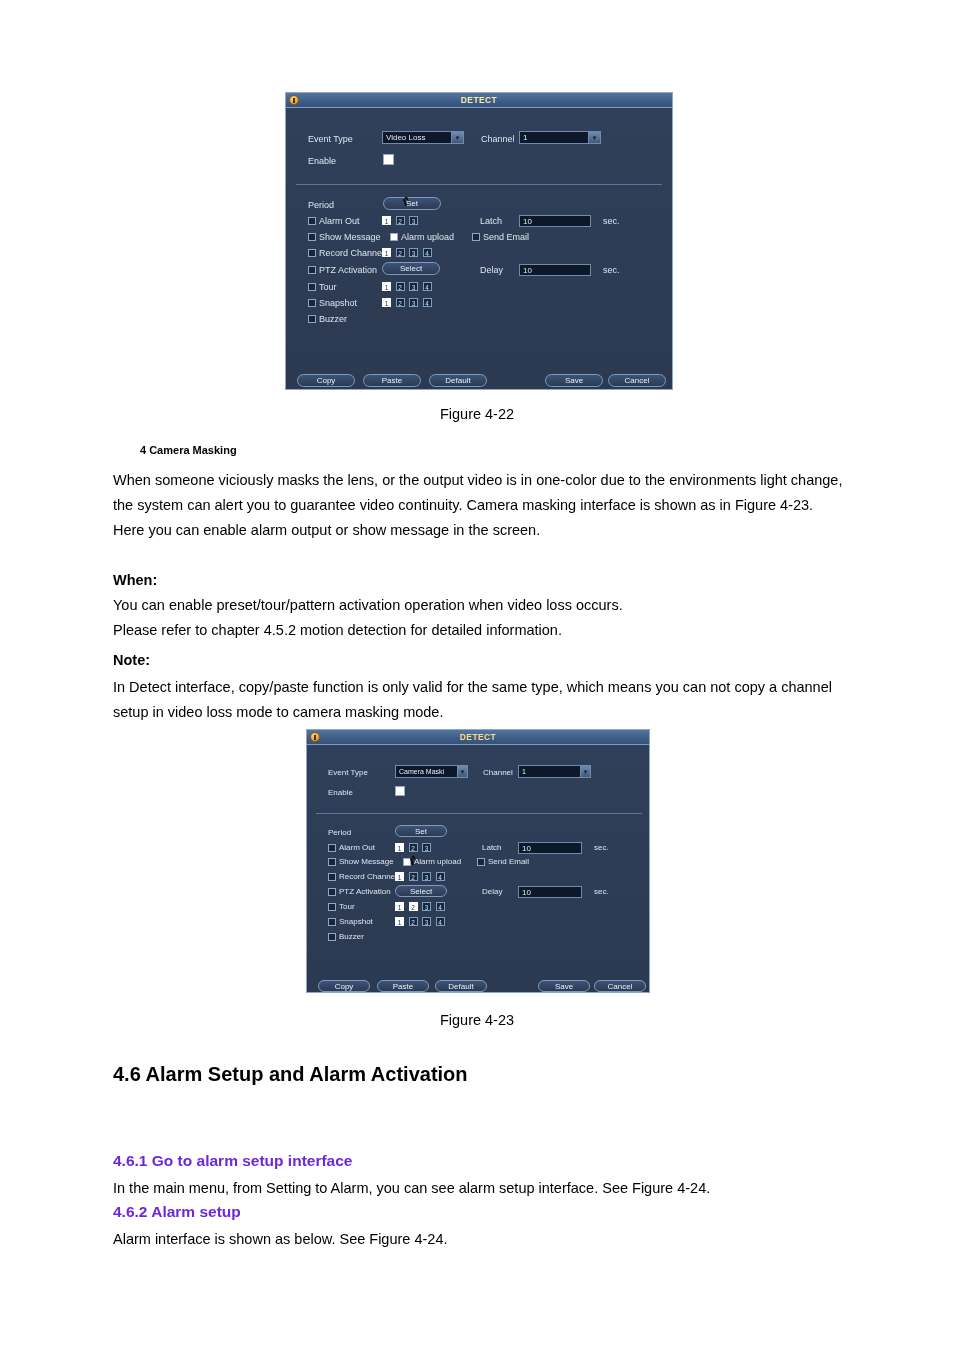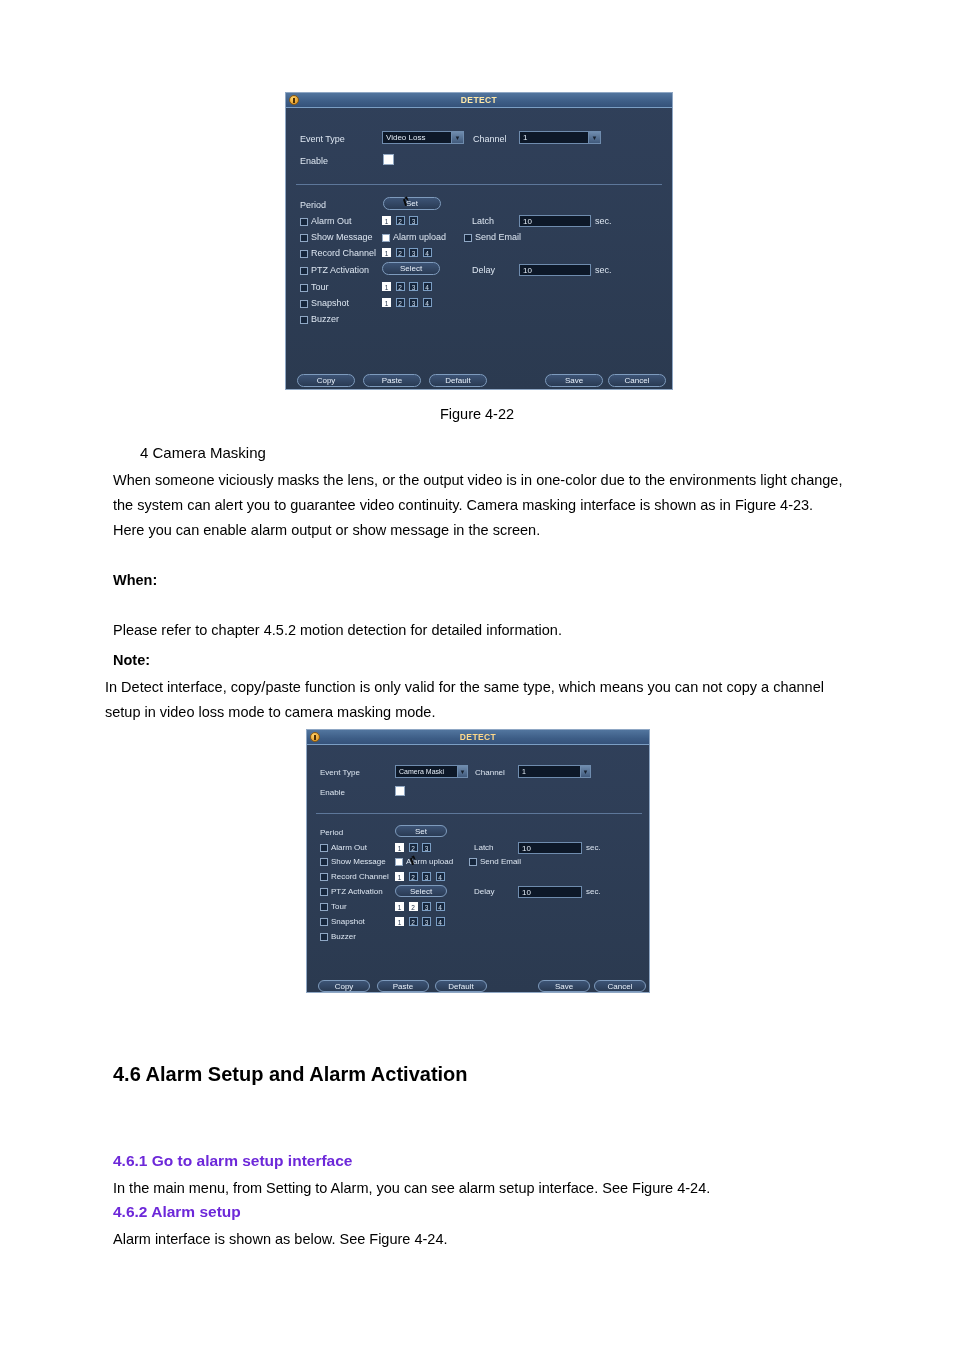--- a/index.html
+++ b/index.html
@@ -81,21 +81,21 @@
     width: 2px;
     height: 5px;
     background: #4a2e04;
   }
   .dlg-body {
     position: relative;
     width: 100%;
     height: calc(100% - 14px);
   }
 
-  .row { position: absolute; display: flex; align-items: flex-end; }
+  .row { position: absolute; display: flex; align-items: center; margin-left: 8px; }
   .lbl { color: #dde6f1; white-space: nowrap; }
 
   .select {
     background: #0d1828;
     border: 1px solid #6f8cae;
     color: #e3ecf6;
     height: 13px;
     display: flex;
     align-items: center;
     padding-left: 3px;
@@ -230,22 +230,22 @@
     color: #000;
   }
   .h3 {
     position: absolute;
     font-size: 15.5px;
     font-weight: bold;
     color: #6d28d9;
   }
   .heading-sub {
     position: absolute;
-    font-size: 15px;
-    font-weight: normal;
+    font-size: 11px;
+    font-weight: bold;
   }
 </style>
 </head>
 <body>
 
 <div class="page">
 
   <div class="dialog fig22">
     <div class="titlebar">
       <span class="win-icon"></span>
@@ -389,24 +389,25 @@
     </div>
   </div>
 
   <div class="figcaption" style="top:406px; left:0;">Figure 4-22</div>
 
   <div class="heading-sub" style="left:140px; top:444px;">4 Camera Masking</div>
 
   <div class="bodytext" style="left:113px; top:468px; width:730px;">When someone viciously masks the lens, or the output video is in one-color due to the environments light change, the system can alert you to guarantee video continuity. Camera masking interface is shown as in Figure 4-23. Here you can enable alarm output or show message in the screen.</div>
 
   <div class="bodytext bold" style="left:113px; top:568px;">When:</div>
+  <div class="bodytext" style="left:113px; top:593px; width:760px;">You can enable preset/tour/pattern activation operation when video loss occurs.</div>
   <div class="bodytext" style="left:113px; top:618px; width:760px;">Please refer to chapter 4.5.2 motion detection for detailed information.</div>
 
   <div class="bodytext bold" style="left:113px; top:648px;">Note:</div>
-  <div class="bodytext" style="left:105px; top:675px; width:740px;">In Detect interface, copy/paste function is only valid for the same type, which means you can not copy a channel setup in video loss mode to camera masking mode.</div>
+  <div class="bodytext" style="left:113px; top:675px; width:740px;">In Detect interface, copy/paste function is only valid for the same type, which means you can not copy a channel setup in video loss mode to camera masking mode.</div>
 
   <div class="dialog fig23">
     <div class="titlebar">
       <span class="win-icon"></span>
       <span class="title">DETECT</span>
     </div>
     <div class="dlg-body">
 
       <div class="row" style="left:13px; top:23px;">
         <span class="lbl" style="font-size:8px;">Event Type</span>
@@ -536,20 +537,21 @@
       </div>
       <div class="btn" style="position:absolute; left:231px; top:235px; width:52px; height:12px;">
         <span>Save</span>
       </div>
       <div class="btn" style="position:absolute; left:287px; top:235px; width:52px; height:12px;">
         <span>Cancel</span>
       </div>
     </div>
   </div>
 
+  <div class="figcaption" style="top:1012px; left:0;">Figure 4-23</div>
 
   <div class="h2" style="left:113px; top:1063px;">4.6  Alarm Setup and Alarm Activation</div>
 
   <div class="h3" style="left:113px; top:1152px;">4.6.1  Go to alarm setup interface</div>
   <div class="bodytext" style="left:113px; top:1176px; width:760px;">In the main menu, from Setting to Alarm, you can see alarm setup interface. See Figure 4-24.</div>
 
   <div class="h3" style="left:113px; top:1203px;">4.6.2  Alarm setup</div>
   <div class="bodytext" style="left:113px; top:1227px; width:760px;">Alarm interface is shown as below. See Figure 4-24.</div>
 
 </div>

